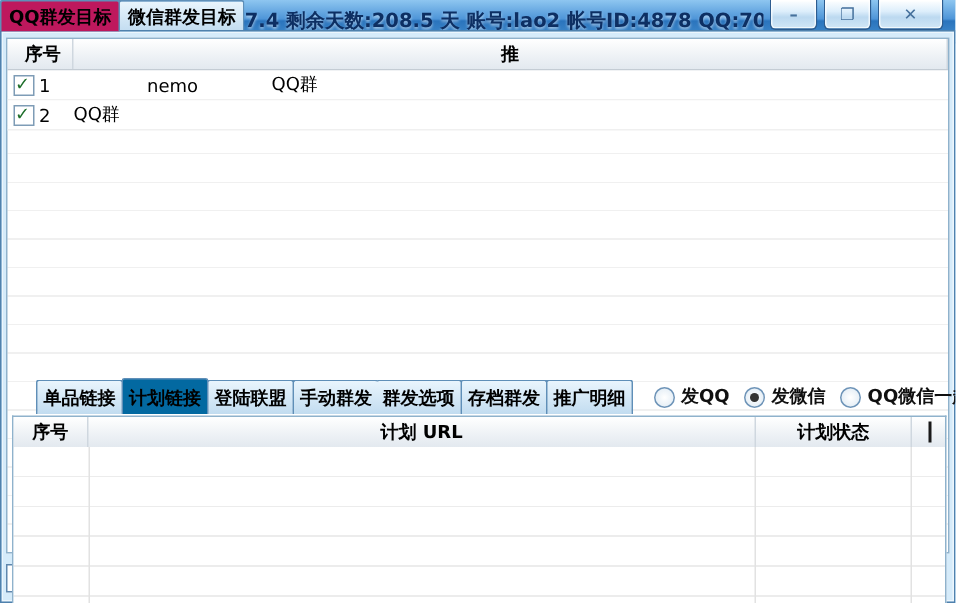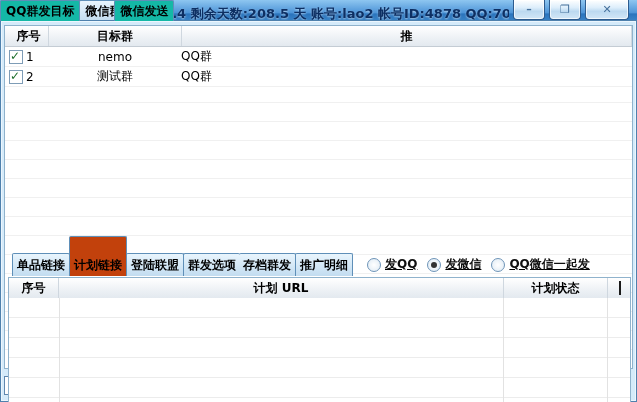--- a/index.html
+++ b/index.html
@@ -45,35 +45,35 @@
   .radio.on::after{content:"";position:absolute;left:3px;top:3px;width:6px;height:6px;
     border-radius:50%;background:#333;}
   .note{color:#e08b3c;}
 
   
   .tabrow{position:absolute;left:0;top:0;right:0;height:21px;display:flex;overflow:hidden;}
   .tab{border:1px solid #5f8fb8;border-bottom:none;margin-left:-1px;padding:2px 5px 0 5px;
     font-size:12px;font-weight:bold;white-space:nowrap;
     background:linear-gradient(#e9f5fd,#c2dcf0);border-radius:2px 2px 0 0;}
   .tab:first-child{margin-left:0;}
-  .tab.active{background:#14b8a6;position:relative;z-index:2;}
+  .tab.active{background:#be185d;position:relative;z-index:2;}
 
   
   #login-panel{left:8px;top:38px;width:188px;height:207px;}
   #login-panel .ptitle{text-align:center;font-size:13px;font-weight:bold;margin-top:3px;}
   .frow{display:flex;align-items:center;margin:5px 4px 0 6px;gap:3px;}
 
   
   #send-panel{left:200px;top:38px;width:196px;height:207px;background:none;border:none;box-shadow:none;}
   #send-body{position:absolute;left:0;top:20px;right:0;bottom:0;background:#d5ebfa;
     border:1px solid #4f81ad;box-shadow:inset 0 0 0 1px rgba(255,255,255,.55);}
   .drow{display:flex;align-items:center;margin:6px 4px 0 8px;gap:4px;}
   .drow .tbox{width:44px;}
   #key-group{margin:12px 6px 0 6px;padding:8px 4px 6px 4px;display:flex;gap:16px;}
-  .radio-item{display:flex;align-items:center;gap:4px;text-decoration:underline;}
+  .radio-item{display:flex;align-items:center;gap:4px;}
 
   
   #target-panel{left:400px;top:38px;width:233px;height:207px;background:none;border:none;box-shadow:none;}
   #target-body{position:absolute;left:0;top:20px;right:0;bottom:0;background:#d5ebfa;
     border:1px solid #4f81ad;box-shadow:inset 0 0 0 1px rgba(255,255,255,.55);}
   .ttable{position:absolute;left:3px;top:4px;right:3px;bottom:32px;border:1px solid #8fb2cc;
     background:#fff repeating-linear-gradient(to bottom,#ffffff 0 18px,#f0f0f0 18px 19px);
     background-position:0 20px;overflow:hidden;}
   .thead{display:flex;height:20px;background:linear-gradient(#ffffff,#edf1f5 60%,#e3e9ef);
     border-bottom:1px solid #c4ccd4;}
@@ -84,26 +84,26 @@
   .c-idx{width:44px;flex:none;padding-left:4px;gap:3px;box-sizing:border-box;}
   .c-name{width:132px;flex:none;justify-content:center;}
   .c-type{flex:1;}
   #target-controls{position:absolute;left:3px;bottom:5px;right:3px;display:flex;align-items:center;gap:5px;}
   #keyword-input{width:58px;text-align:left;padding-left:3px;color:#444;}
   #keyword-input::placeholder{color:#9a9a9a;}
   #promo-combo{width:64px;height:18px;border:1px solid #9aa4ac;
     background:linear-gradient(#f4f4f4,#d9d9d9);}
 
   
-  #bottom-tabs{position:absolute;left:12px;top:254px;right:4px;height:22px;display:flex;align-items:flex-end;}
+  #bottom-tabs{position:absolute;left:24px;top:254px;right:4px;height:22px;display:flex;align-items:flex-end;}
   .btab{border:1px solid #5f8fb8;border-bottom:none;margin-left:-1px;padding:3px 4px 2px 4px;
     font-size:12px;font-weight:bold;white-space:nowrap;
     background:linear-gradient(#e9f5fd,#c2dcf0);border-radius:2px 2px 0 0;}
   .btab:first-child{margin-left:0;}
-  .btab.active{background:#c2410c;padding-top:20px;}
+  .btab.active{background:#0369a1;padding-top:4px;}
   .btab:nth-child(4){border-right:none;}
   .btab:nth-child(5){border-left:none;}
   #bottom-radios{display:flex;align-items:center;gap:10px;margin-left:14px;margin-bottom:3px;}
   #plan-table{position:absolute;left:8px;top:277px;right:6px;bottom:0;border:1px solid #8fb2cc;
     border-bottom:none;background:#fff;overflow:hidden;}
   #plan-head{display:flex;height:20px;background:linear-gradient(#ffffff,#edf1f5 60%,#e3e9ef);
     border-bottom:1px solid #c4ccd4;position:relative;}
   .ph{font-size:12px;font-weight:bold;display:flex;align-items:center;justify-content:center;
     border-right:1px solid #cfd7df;box-sizing:border-box;}
   .ph-idx{width:50px;flex:none;}
@@ -177,21 +177,20 @@
                 display:flex;align-items:center;padding:0 6px;justify-content:space-between">
       <span class="lbl" style="color:#d9549b">联盟访问统计:</span>
       <span class="lbl" style="color:#d9549b;margin-right:28px">138</span>
     </div>
   </div>
 
   <div id="send-panel">
     <div class="tabrow">
       <span class="tab">图片预览</span>
       <span class="tab">QQ发送</span>
-      <span class="tab active">微信发送</span>
     </div>
     <div id="send-body">
       <div class="drow">
         <span class="lbl">切换窗口延时:</span>
         <input class="tbox" value="400" style="">
         <span class="lbl">毫秒</span>
       </div>
       <div class="drow">
         <span class="lbl">调整位置延时:</span>
         <input class="tbox" value="500" style="">
@@ -231,53 +230,52 @@
 
   <div id="target-panel">
     <div class="tabrow">
       <span class="tab active">QQ群发目标</span>
       <span class="tab">微信群发目标</span>
     </div>
     <div id="target-body">
       <div class="ttable">
         <div class="thead">
           <span class="th c-idx">序号</span>
-          <span class="th c-name">目标群</span>
           <span class="th c-type">推</span>
         </div>
         <div class="trow">
           <span class="td c-idx">
             <span class="checkbox checked"></span>
             <span>1</span>
           </span>
           <span class="td c-name">nemo</span>
           <span class="td c-type">QQ群</span>
         </div>
         <div class="trow">
           <span class="td c-idx">
             <span class="checkbox checked"></span>
             <span>2</span>
           </span>
-          <span class="td c-name">测试群</span>
           <span class="td c-type">QQ群</span>
         </div>
       </div>
       <div id="target-controls">
         <input class="tbox" id="keyword-input" placeholder="关键字" style="">
         <button class="btn" style="width:38px;height:21px">添加</button>
         <span class="lbl">推广位:</span>
         <span id="promo-combo"></span>
       </div>
     </div>
   </div>
 
   <div id="bottom-tabs">
     <span class="btab">单品链接</span>
     <span class="btab active">计划链接</span>
     <span class="btab">登陆联盟</span>
+    <span class="btab">手动群发</span>
     <span class="btab">群发选项</span>
     <span class="btab">存档群发</span>
     <span class="btab">推广明细</span>
 
     <span id="bottom-radios">
       <span class="radio-item">
         <span class="radio"></span>
         <span class="lbl">发QQ</span>
       </span>
       <span class="radio-item">

